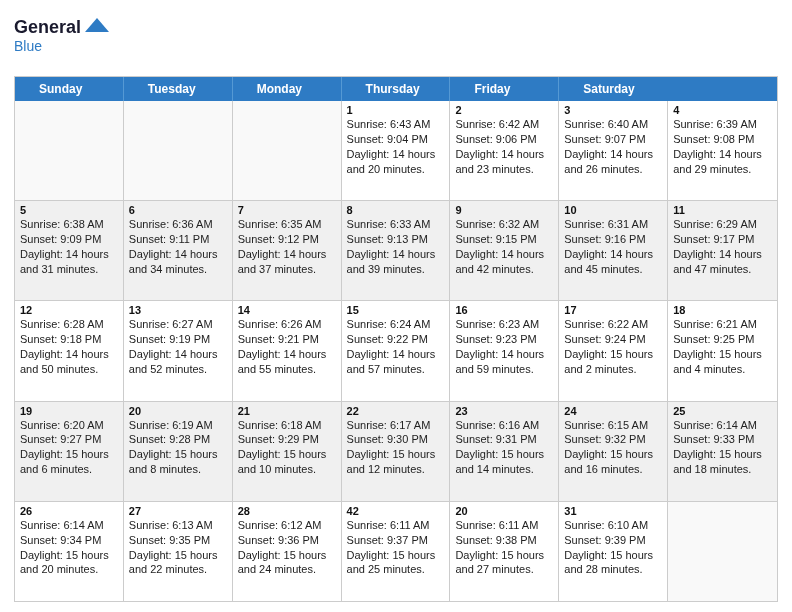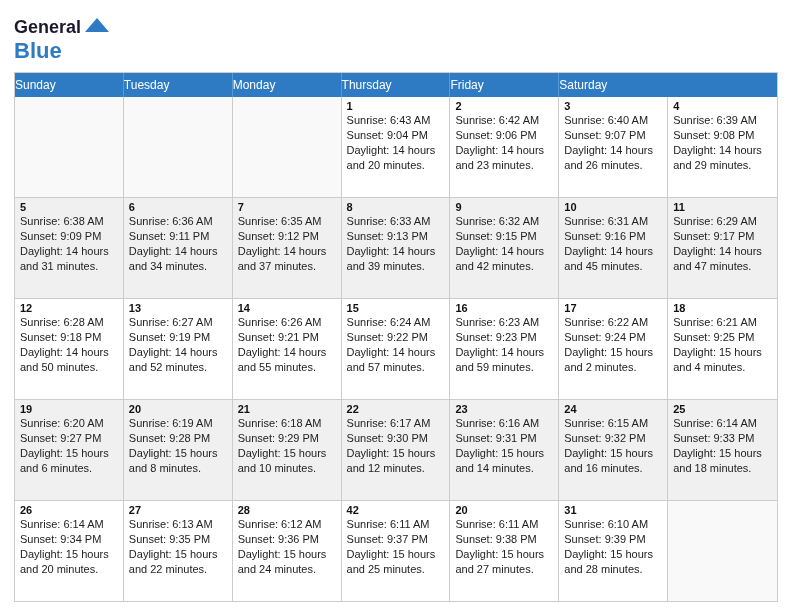--- a/index.html
+++ b/index.html
@@ -14,21 +14,21 @@
       width: 792px;
       height: 612px;
       padding: 10px 14px 10px 14px;
       display: flex;
       flex-direction: column;
     }
     .header {
       display: flex;
       justify-content: space-between;
       align-items: flex-start;
-      margin-bottom: 8px;
+      margin-bottom: 22px;
     }
     .logo {
       display: flex;
       align-items: center;
       margin-top: 4px;
     }
     .logo-text {
       font-size: 18px;
       font-weight: bold;
       color: #1a1a2e;
@@ -60,23 +60,23 @@
       flex-direction: column;
       border: 1px solid #ccc;
     }
     .cal-header {
       display: grid;
       grid-template-columns: repeat(7, 1fr);
       background: #2e7bc4;
     }
     .cal-header-cell {
       color: #fff;
-      font-weight: normal;
+      font-weight: bold;
       font-size: 12px;
-      padding: 5px 0;
+      padding: 5px 24px;
       text-align: left;
       border-right: 1px solid #5599d4;
     }
     .cal-header-cell:last-child { border-right: none; }
     .cal-body {
       display: flex;
       flex-direction: column;
       flex: 1;
     }
     .cal-row {
@@ -119,21 +119,21 @@
     <div class="logo">
       <div>
         <div style="display:flex;align-items:center;">
           <span class="logo-text">
             <span style="color:#1a1a2e;">General</span>
           </span>
           <svg class="logo-icon" viewBox="0 0 28 28">
             <polygon points="14,4 26,18 2,18" fill="#2e7bc4"></polygon>
           </svg>
         </div>
-        <div style="font-size:22px;font-weight:bold;color:#2e7bc4;margin-top:-4px;">Blue</div>
+        <div style="font-size:14px;font-weight:normal;color:#2e7bc4;margin-top:-4px;">Blue</div>
       </div>
     </div>
     <div class="title-block">
       <div class="main-title"></div>
       <div class="subtitle"></div>
     </div>
   </div>
 
   <div class="calendar">
     <div class="cal-header" id="cal-header">

